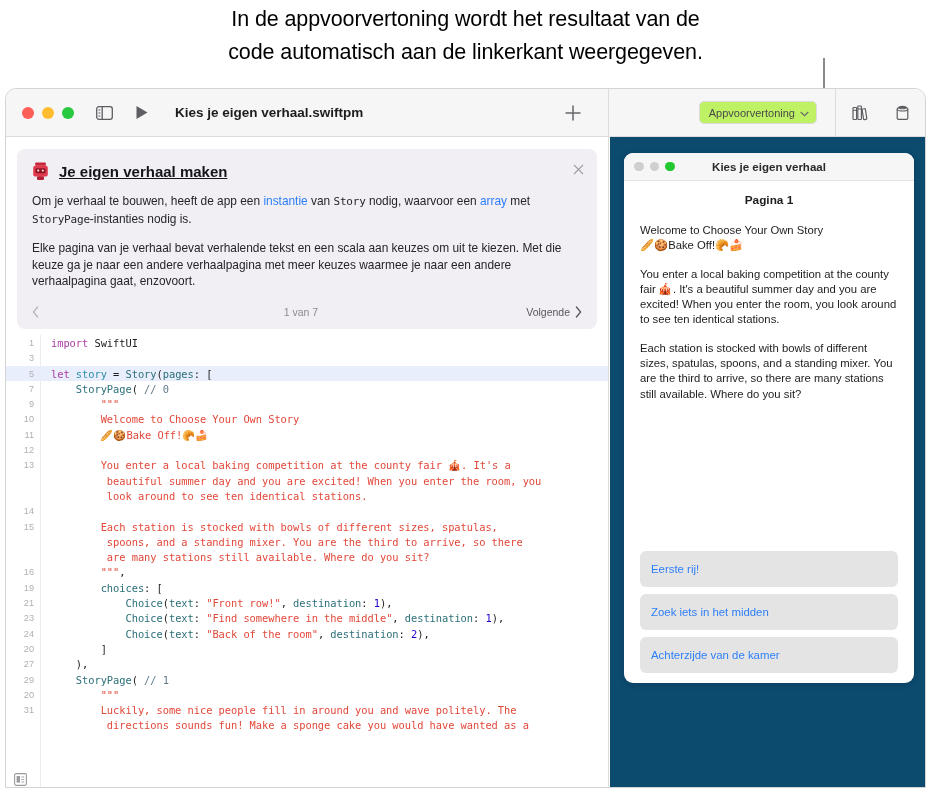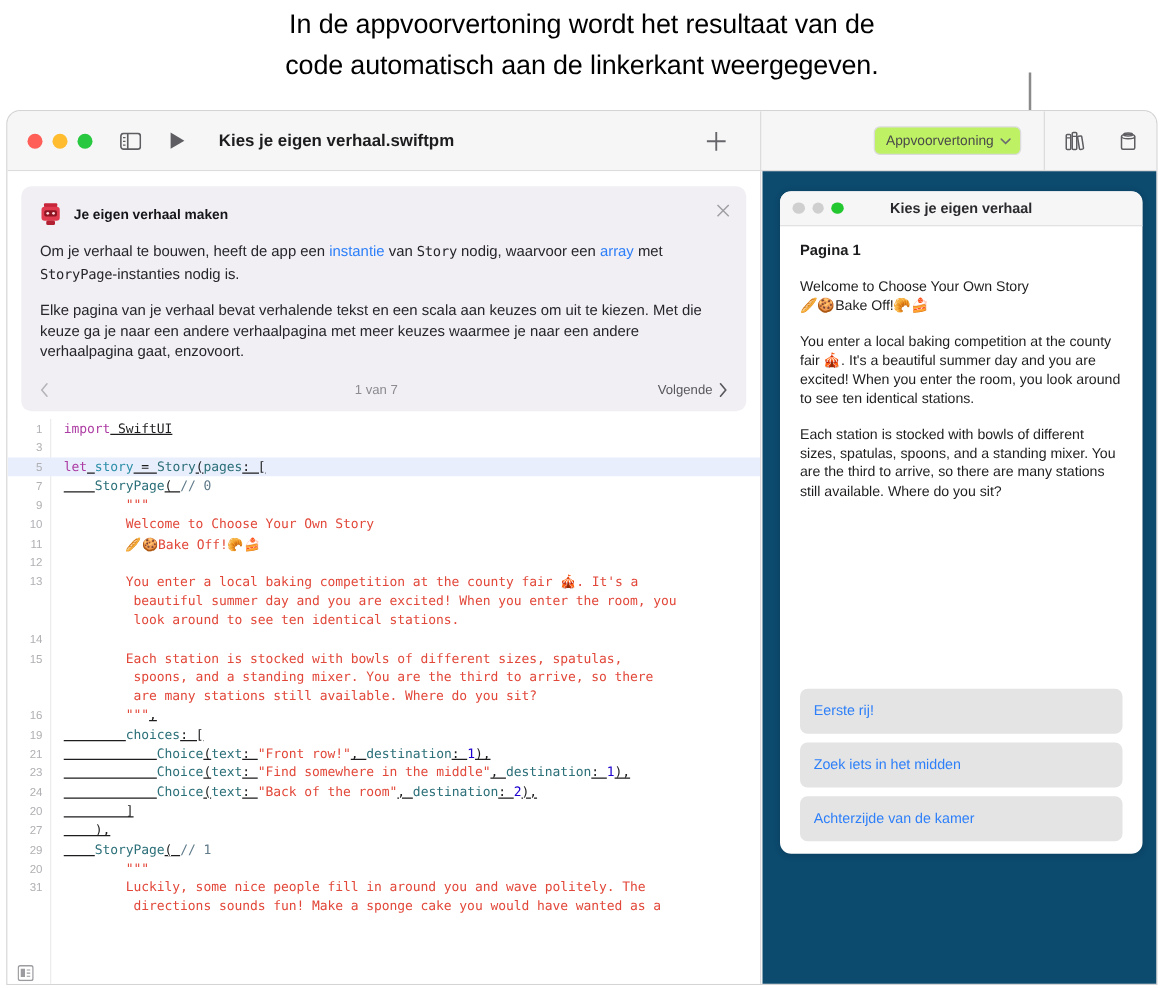--- a/index.html
+++ b/index.html
@@ -128,21 +128,21 @@
   
   #info-card {
     margin: 12px 11px 0 11px;
     background: #f1eff3;
     border-radius: 8px;
     padding: 13px 15px 8px 15px;
     position: relative;
   }
   #info-head { display: flex; align-items: center; gap: 10px; }
   #info-emoji { width: 17px; height: 19px; flex: 0 0 auto; }
-  #info-title { font-size: 11px; font-weight: bold; color: #15151a; }
+  #info-title { font-size: 15px; font-weight: bold; color: #15151a; text-decoration: underline; }
   #info-close {
     position: absolute; right: 12px; top: 13px;
     width: 13px; height: 13px; opacity: .45;
   }
   .info-para {
     font-size: 11.9px; line-height: 16.5px;
     color: #25252a; margin-top: 12px;
   }
   .info-para .link { color: #2d7ff9; }
   .info-para .mono { font-family: "DejaVu Sans Mono", monospace; font-size: 11px; letter-spacing: -.2px;}
@@ -192,21 +192,21 @@
     color: #1d1d1f;
     letter-spacing: -0.05px;
   }
   .kw  { color: #ad3da4; }
   .var { color: #2b8fa8; }
   .typ { color: #2b6f78; }
   .par { color: #2b6f78; }
   .str { color: #e2483a; }
   .num { color: #1c00cf; }
   .cmt { color: #5f7a8a; }
-  .pln { color: #1d1d1f; text-decoration: underline; }
+  .pln { color: #1d1d1f; }
 
   #editor-bottom-icon {
     position: absolute; left: 8px; bottom: 4px;
     width: 13px; height: 13px;
   }
 
   
   #preview-pane {
     position: absolute; left: 604px; top: 48px;
     width: 317px; height: 652px;
@@ -240,20 +240,21 @@
     font-size: 11.5px; font-weight: bold; color: #2a2a2e;
     pointer-events: none;
   }
   #pw-body {
     position: relative;
     height: 502px;
     padding: 12px 16px 10px 16px;
     display: flex; flex-direction: column;
   }
   #page-label {
+    text-align: center;
     font-size: 11.8px; font-weight: bold;
     color: #1d1d1f;
     margin-bottom: 16px;
   }
   .story-para {
     font-size: 11.3px; line-height: 15.3px;
     color: #1d1d1f;
     margin-bottom: 13px;
   }
   #choices {

